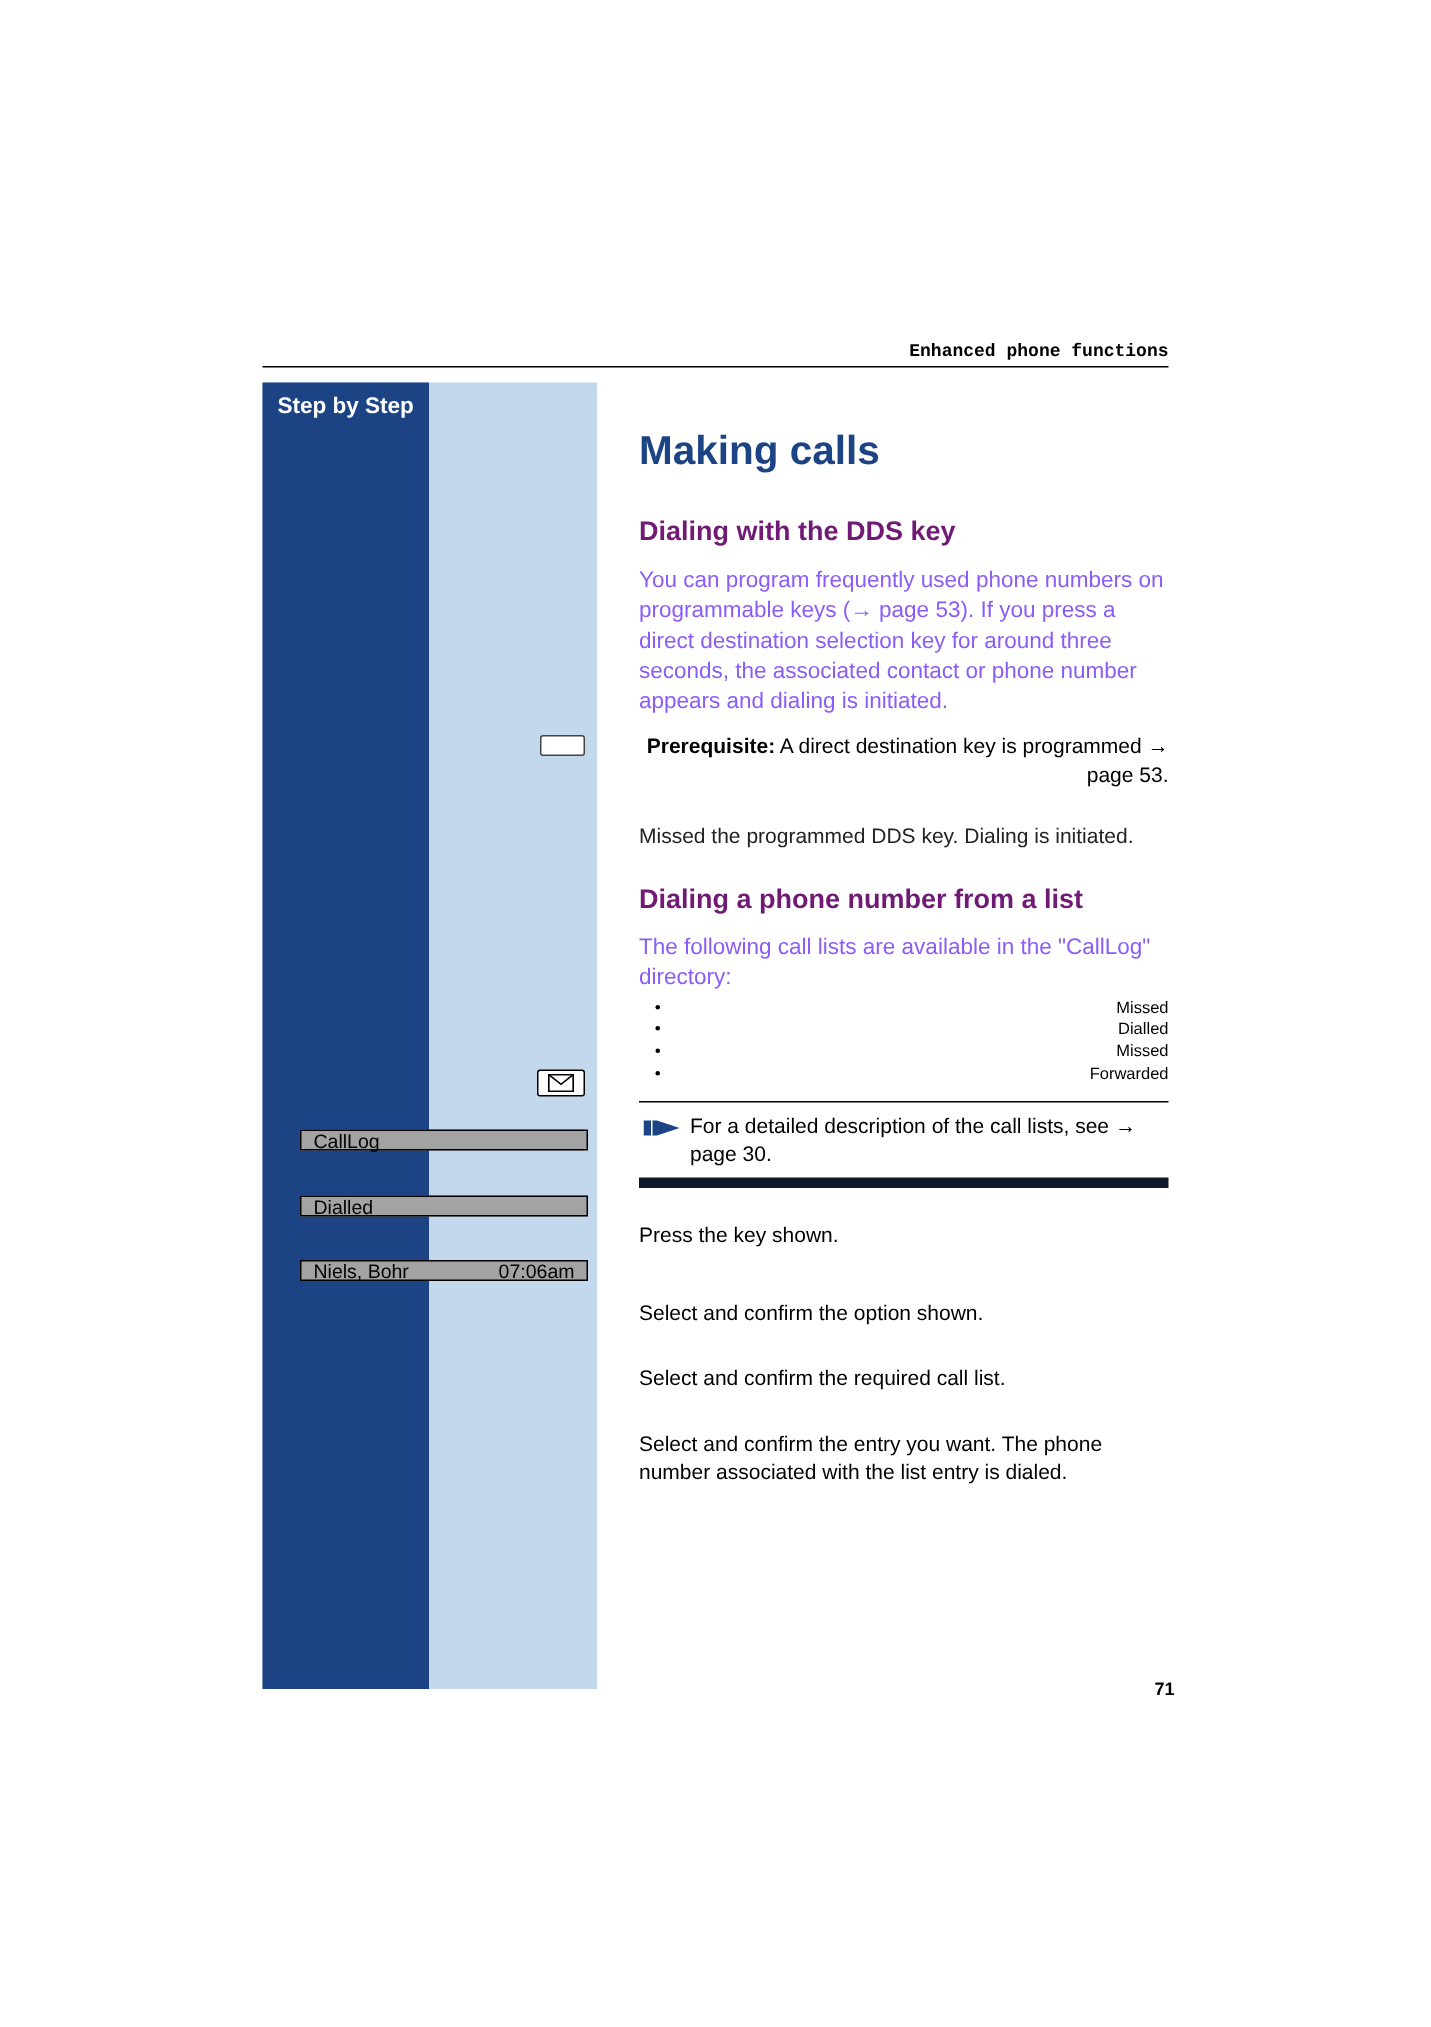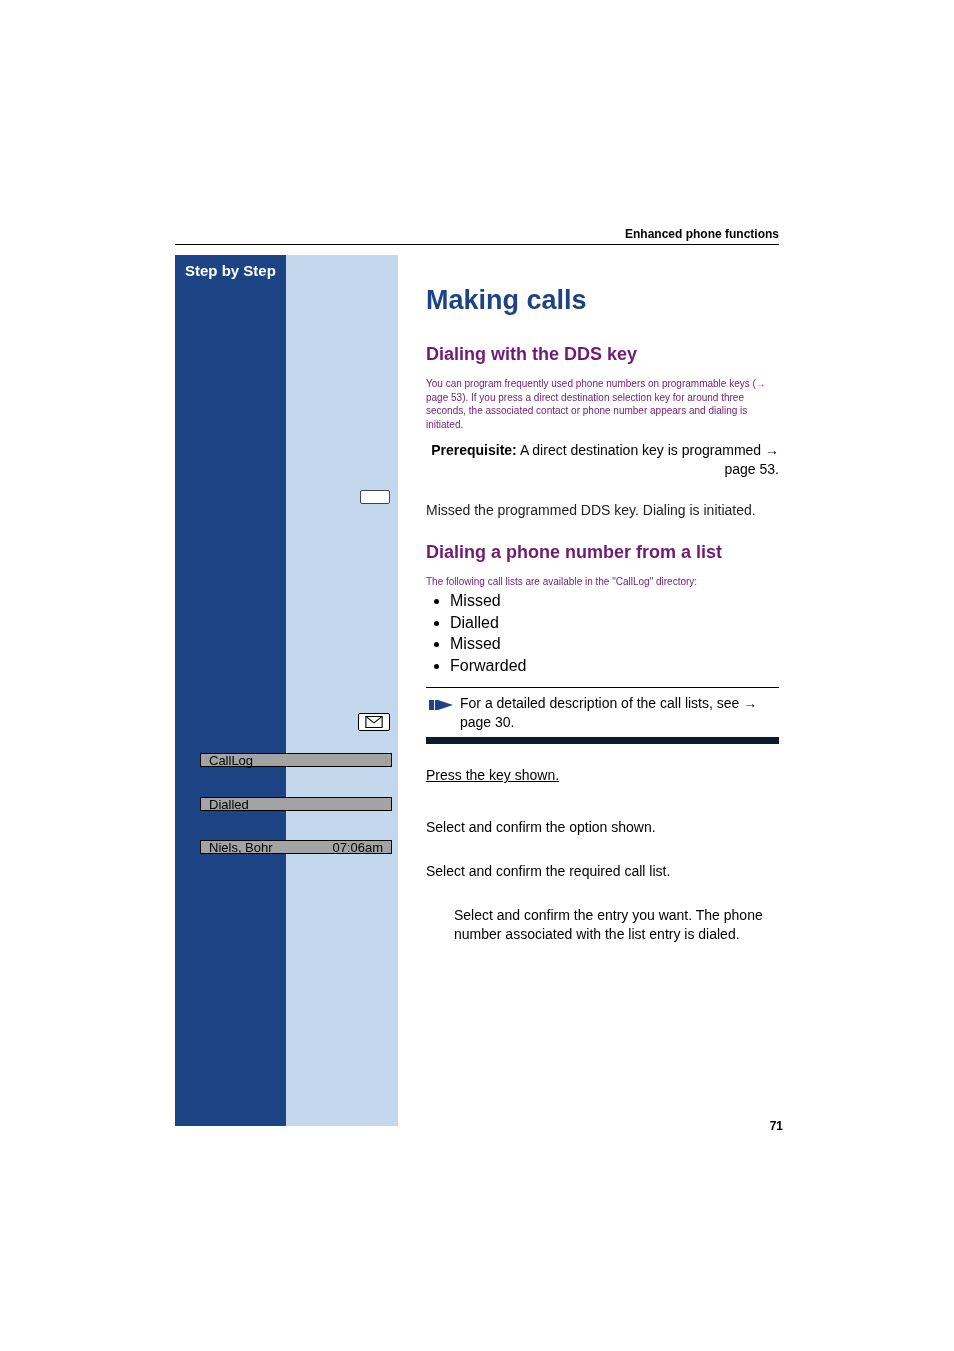--- a/index.html
+++ b/index.html
@@ -18,20 +18,21 @@
   }
   .header-bar {
     position: absolute;
     top: 227px;
     left: 175px;
     right: 175px;
     display: flex;
     justify-content: flex-end;
     border-bottom: 1.5px solid #000;
     padding-bottom: 3px;
+    font-family: Liberation Mono, monospace;
   }
   .header-text {
     font-size: 12px;
     font-weight: bold;
   }
   .columns {
     position: absolute;
     top: 255px;
     left: 175px;
     right: 175px;
@@ -107,41 +108,42 @@
     font-weight: bold;
     margin: 30px 0 0 0;
   }
   h2.subtitle {
     color: #701a75;
     font-size: 18px;
     font-weight: bold;
     margin: 28px 0 0 0;
   }
   p.body {
-    font-size: 10px;
+    font-size: 15px;
     line-height: 1.35;
     margin: 12px 0 0 0;
-    color: #701a75;
+    color: #8b5cf6;
   }
   p.prereq {
     font-size: 14px;
     line-height: 1.35;
     margin: 10px 0 0 0;
     text-align: right;
   }
   .press-line {
     font-size: 14px;
     margin: 22px 0 0 0;
     color: #222;
   }
   ul.bullets {
     margin: 2px 0 0 0;
     padding-left: 24px;
-    font-size: 16px;
-    line-height: 1.35;
+    font-size: 11px;
+    line-height: 1.35;
+    text-align: right;
   }
   ul.bullets li {
     margin: 0;
   }
   .note-box {
     border-top: 1px solid #000;
     border-bottom: 7px solid #0f172a;
     display: flex;
     align-items: flex-start;
     padding: 6px 0;
@@ -165,24 +167,24 @@
     line-height: 1.35;
   }
   .pagenum {
     position: absolute;
     bottom: 218px;
     right: 171px;
     font-size: 12px;
     font-weight: bold;
   }
   .block-button-press { margin-top: 23px; }
-  .block-mail-press { margin-top: 22px; text-decoration: underline; }
+  .block-mail-press { margin-top: 22px; }
   .block-calllog { margin-top: 33px; }
   .block-dialled { margin-top: 25px; }
-  .block-entry { margin-top: 25px; margin-left: 28px; }
+  .block-entry { margin-top: 25px; }
 </style>
 </head>
 <body>
 
 <div class="page">
 
   <div class="header-bar">
     <span class="header-text">Enhanced phone functions</span>
   </div>
 

